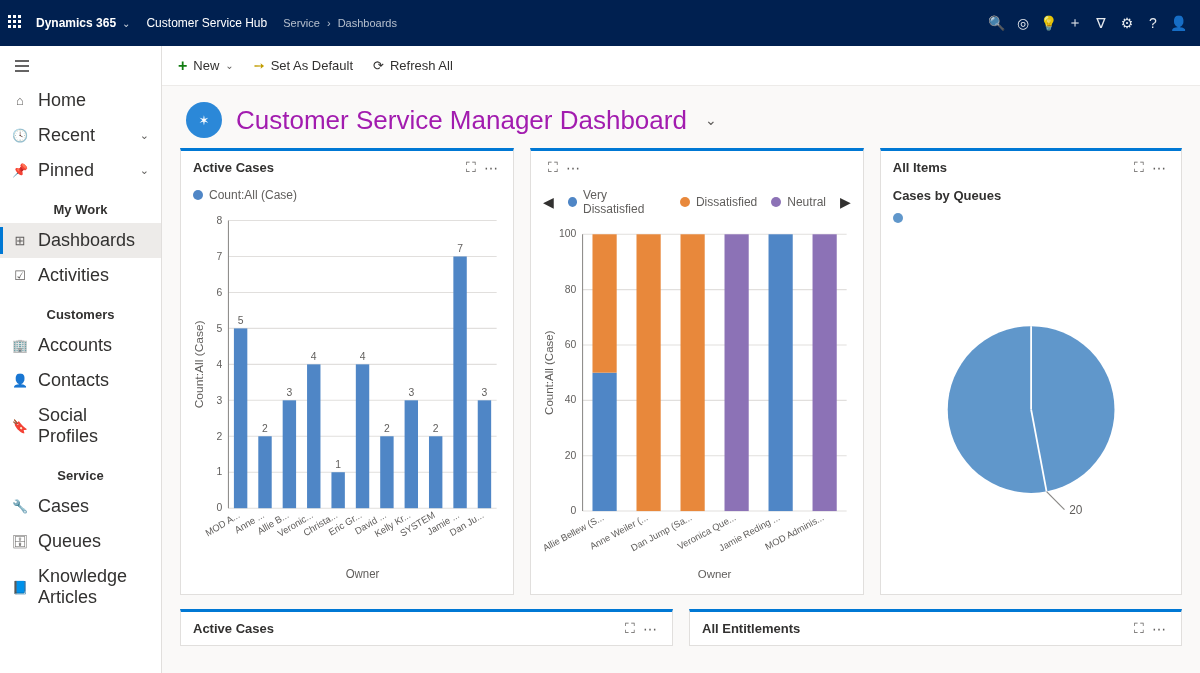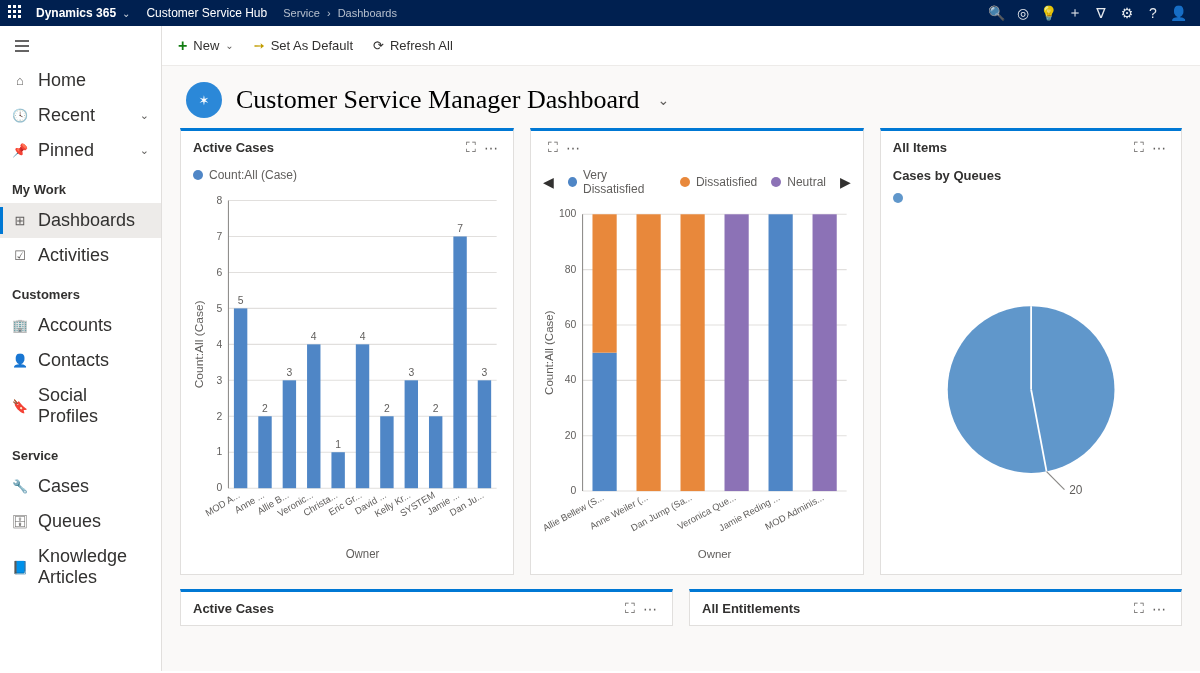--- a/index.html
+++ b/index.html
@@ -1,19 +1,19 @@
 <!DOCTYPE html>
 <html><head>
 <meta charset="utf-8">
 <style>
 * { box-sizing: border-box; margin: 0; padding: 0; font-family: "Segoe UI", Arial, sans-serif; }
 body { background: #fff; width: 1200px; height: 673px; overflow: hidden; font-size: 13px; color: #323130; }
 
 
-.topnav { background: #002050; color: #fff; height: 26px; display: flex; align-items: center; padding: 0 8px; font-size: 12px; }
+.topnav { background: #002050; color: #fff; height: 46px; display: flex; align-items: center; padding: 0 8px; font-size: 12px; }
 .topnav .waffle { width: 16px; height: 16px; display: grid; grid-template-columns: repeat(3,3px); grid-template-rows: repeat(3,3px); gap: 2px; margin-right: 12px; cursor: pointer; }
 .topnav .waffle span { background: #fff; }
 .topnav .app { font-weight: 600; margin-right: 6px; }
 .topnav .chev { font-size: 10px; margin-right: 16px; opacity: .8; }
 .topnav .hub { margin-right: 16px; }
 .topnav .crumb { opacity: .7; font-size: 11px; }
 .topnav .crumb .sep { margin: 0 4px; }
 .topnav .spacer { flex: 1; }
 .topnav .ico { width: 26px; text-align: center; cursor: pointer; font-size: 14px; opacity: .9; }
 
@@ -21,32 +21,32 @@
 .shell { display: flex; height: calc(100% - 28px); }
 .side { width: 162px; border-right: 1px solid #e1dfdd; background: #fff; display: flex; flex-direction: column; padding-top: 6px; }
 .side .ham { width: 100%; padding: 6px 14px; cursor: pointer; }
 .side .ham svg { width: 16px; height: 16px; }
 .side .row { display: flex; align-items: center; padding: 7px 12px; cursor: pointer; color: #323130; gap: 10px; }
 .side .row.sel { background: #edebe9; position: relative; }
 .side .row.sel::before { content: ""; position: absolute; left: 0; top: 4px; bottom: 4px; width: 3px; background: #0078d4; }
 .side .row .ic { width: 16px; height: 16px; display: flex; align-items: center; justify-content: center; color: #605e5c; }
 .side .row .lab { flex: 1; font-size: 18px; }
 .side .row .dd { color: #605e5c; font-size: 11px; }
-.side .grouphdr { padding: 14px 12px 6px; font-size: 13px; font-weight: 600; color: #323130; }
+.side .grouphdr { padding: 14px 12px 6px; font-size: 13px; font-weight: 600; color: #323130; text-align: center; }
 
 .main { flex: 1; background: #faf9f8; display: flex; flex-direction: column; overflow: hidden; }
 .cmdbar { background: #fff; border-bottom: 1px solid #edebe9; height: 40px; display: flex; align-items: center; padding: 0 16px; gap: 20px; font-size: 13px; }
 .cmdbar .cmd { display: flex; align-items: center; gap: 6px; cursor: pointer; color: #323130; }
 .cmdbar .plus { color: #107c10; font-size: 16px; font-weight: 600; }
 .cmdbar .dd2 { font-size: 10px; color: #605e5c; }
 .cmdbar .pin { color: #c19c00; }
 
 .pagehead { display: flex; align-items: center; gap: 14px; padding: 16px 24px 10px; }
 .pagehead .badge { width: 36px; height: 36px; border-radius: 50%; background: #2b88d8; display: flex; align-items: center; justify-content: center; color: #fff; }
-.pagehead h1 { font-size: 26px; font-weight: 400; color: #000000; font-family: Liberation Serif, serif; }
+.pagehead h1 { font-size: 26px; font-weight: 400; color: #a21caf; }
 .pagehead .dd3 { color: #605e5c; font-size: 14px; margin-left: 4px; }
 
 .dash { flex: 1; overflow-y: auto; padding: 0 18px 18px; }
 .row3 { display: flex; gap: 16px; margin-bottom: 14px; }
 .card { background: #fff; border: 1px solid #e1dfdd; border-top: 3px solid #0078d4; flex: 1; display: flex; flex-direction: column; }
 .card.wide { flex: 1.05; }
 .card.pie { flex: 0.95; }
 .card .chd { display: flex; align-items: center; padding: 8px 12px; }
 .card .chd .t { font-size: 13px; font-weight: 600; flex: 1; }
 .card .chd .ic2 { width: 20px; text-align: center; color: #605e5c; cursor: pointer; font-size: 14px; }

